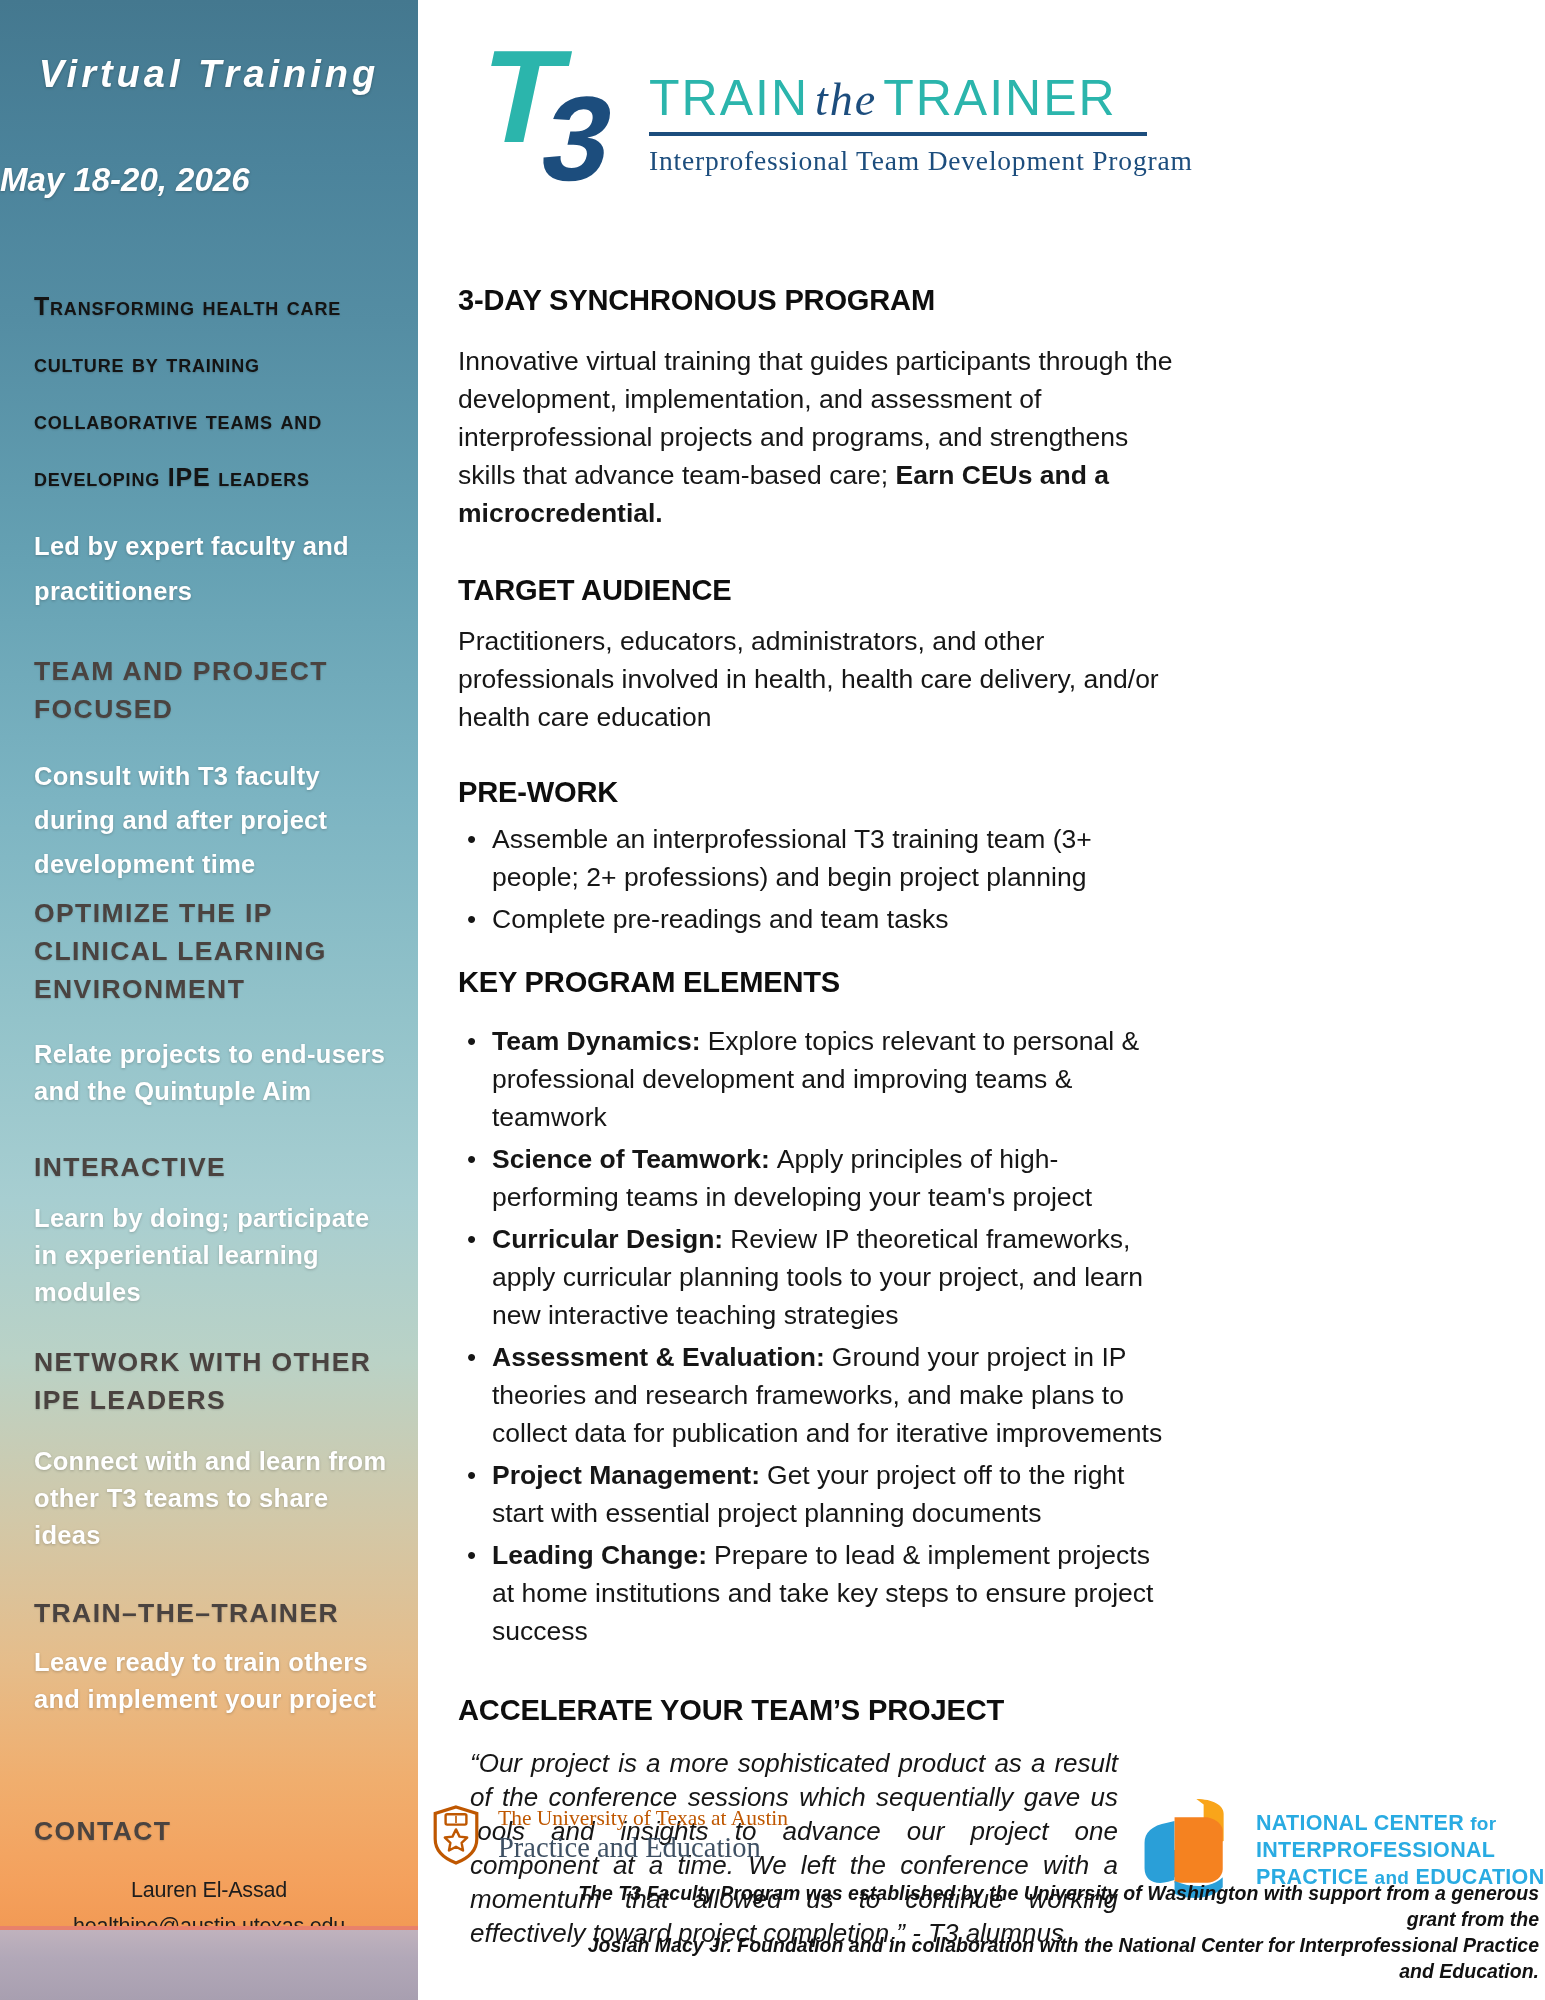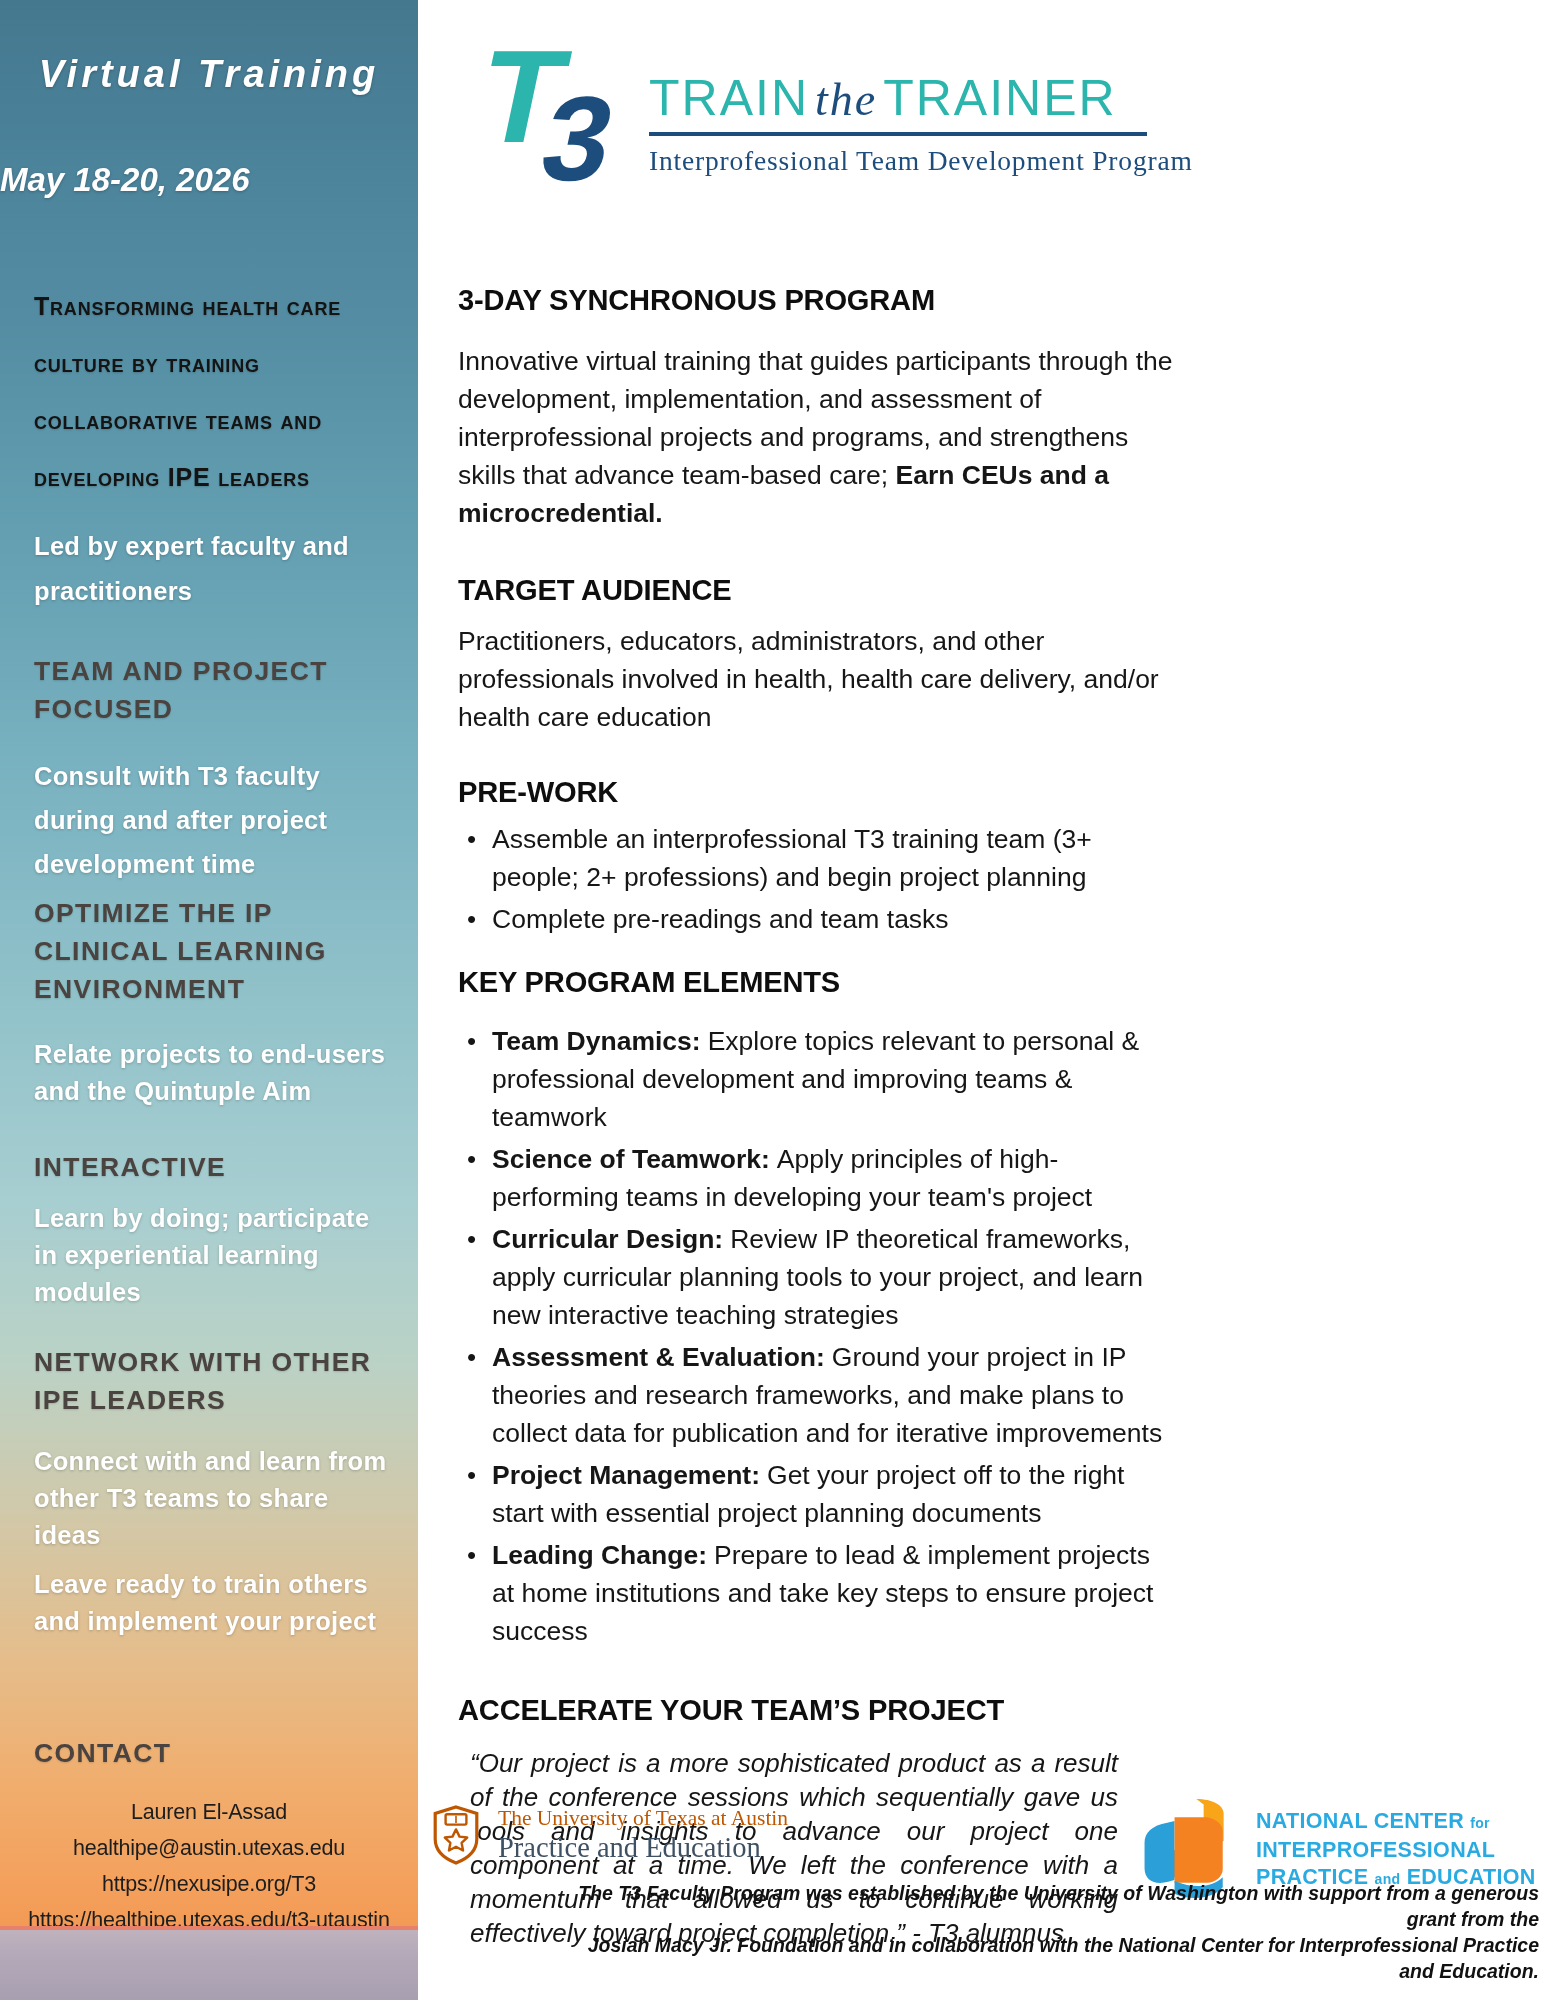--- a/index.html
+++ b/index.html
@@ -100,21 +100,21 @@
     line-height:34px; text-align:justify;
   }
 
   
   .ut-logo { position:absolute; left:14px; top:1805px; display:flex; gap:18px; align-items:flex-start; }
   .ut-text { font-family:"Liberation Serif", serif; }
   .ut-l1 { color:#bf5700; font-size:21.5px; line-height:26px; }
   .ut-l23 { color:#3e5063; font-size:28.5px; line-height:33px; }
   .nc-logo { position:absolute; left:722px; top:1792px; display:flex; gap:16px; align-items:center; }
   .nc-text { color:#29abe2; font-size:21.5px; font-weight:bold; line-height:27px; letter-spacing:.3px; }
-  .nc-small { font-size:14px;text-align:right; }
+  .nc-small { font-size:19px;text-align:right; }
 
   .footnote {
     position:absolute; right:6px; bottom:16px; width:990px; text-align:right;
     color:#111; font-size:19.5px; font-style:italic; font-weight:600; line-height:26px;
   }
 </style>
 </head>
 <body>
 
 <div class="page">
@@ -130,20 +130,21 @@
 
     <div class="sb-h m8">OPTIMIZE THE IP CLINICAL LEARNING ENVIRONMENT</div>
     <div class="sb-b tight m28">Relate projects to end-users and the Quintuple Aim</div>
 
     <div class="sb-h m38">INTERACTIVE</div>
     <div class="sb-b tight m14">Learn by doing; participate in experiential learning modules</div>
 
     <div class="sb-h m32">NETWORK WITH OTHER IPE LEADERS</div>
     <div class="sb-b tight m24">Connect with and learn from  other T3 teams to share ideas</div>
 
+    <div class="sb-h m40">TRAIN–THE–TRAINER</div>
     <div class="sb-b tight m12">Leave ready to train others and implement your project</div>
 
     <div class="sb-h sb-contact-h">CONTACT</div>
     <div class="sb-contact">
       <div>Lauren El-Assad</div>
       <div>healthipe@austin.utexas.edu</div>
       <div>https://nexusipe.org/T3</div>
       <div>https://healthipe.utexas.edu/t3-utaustin</div>
     </div>
 

